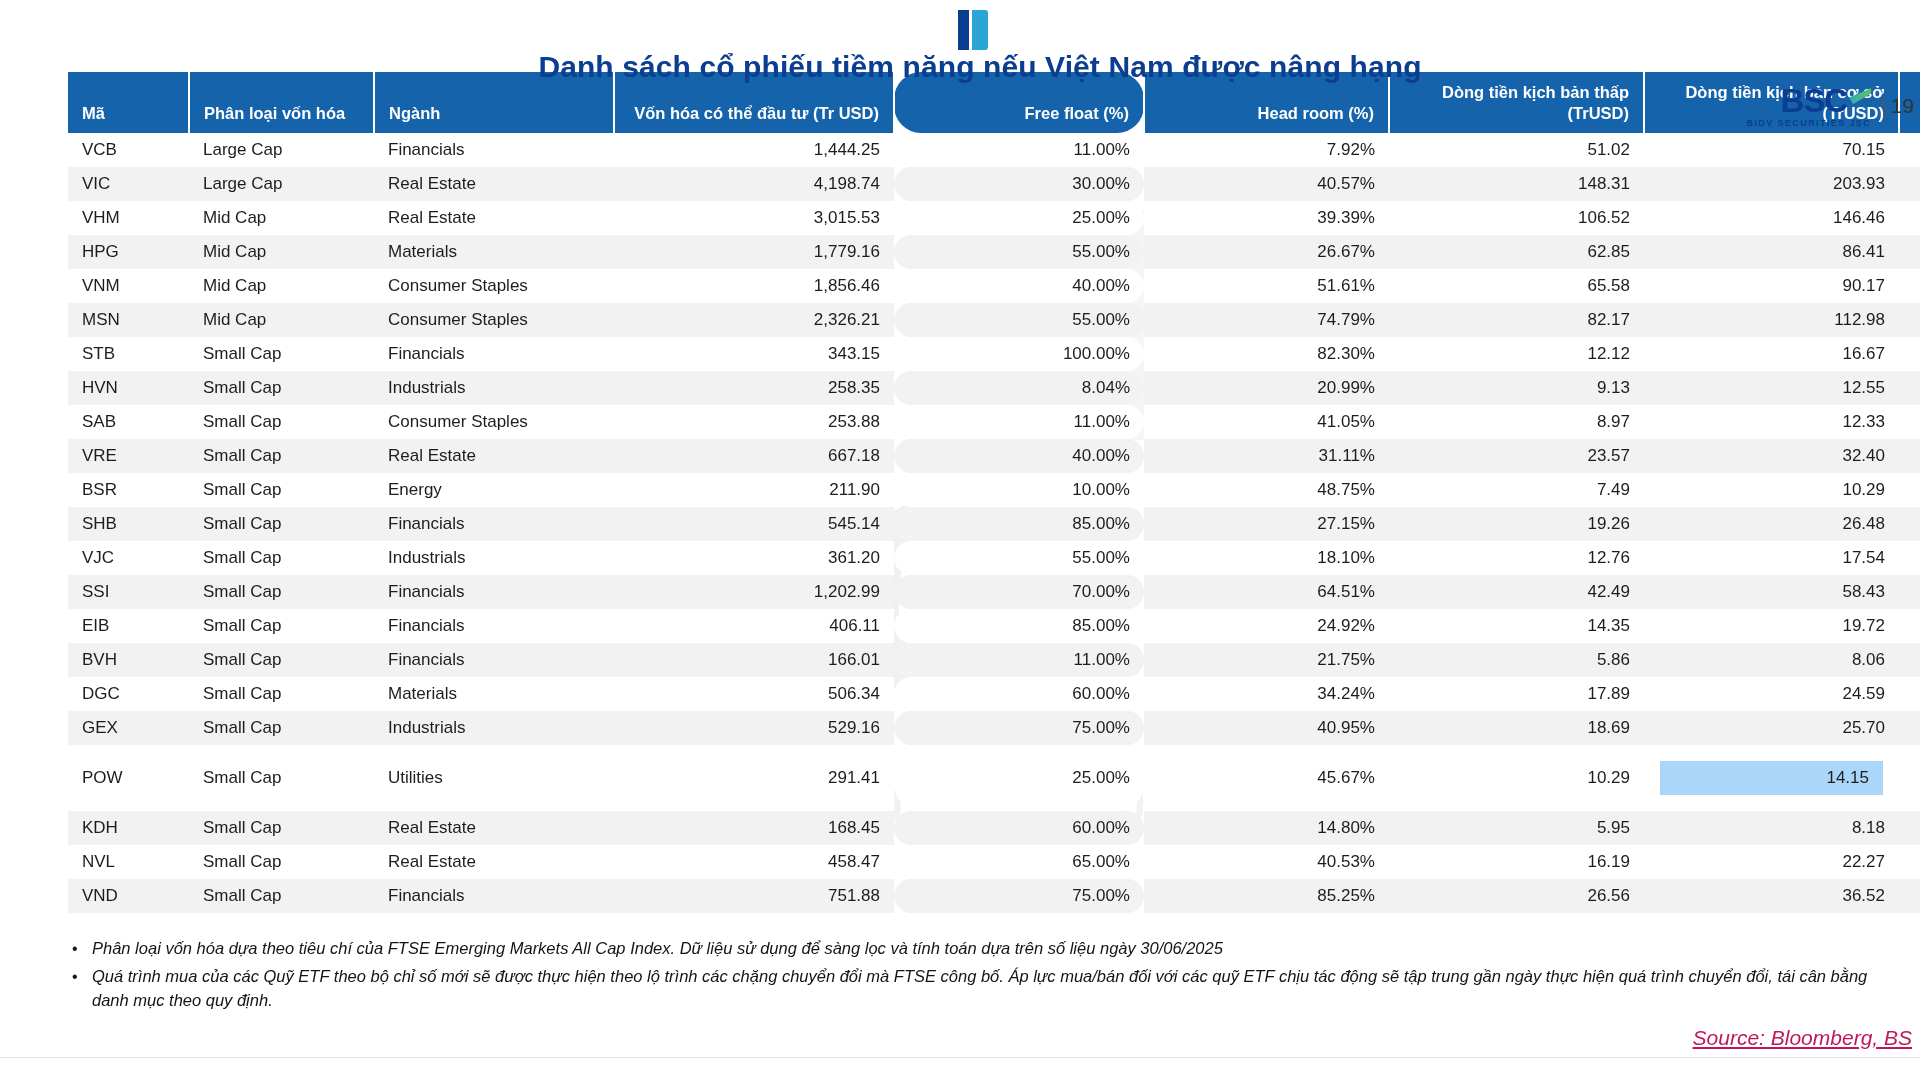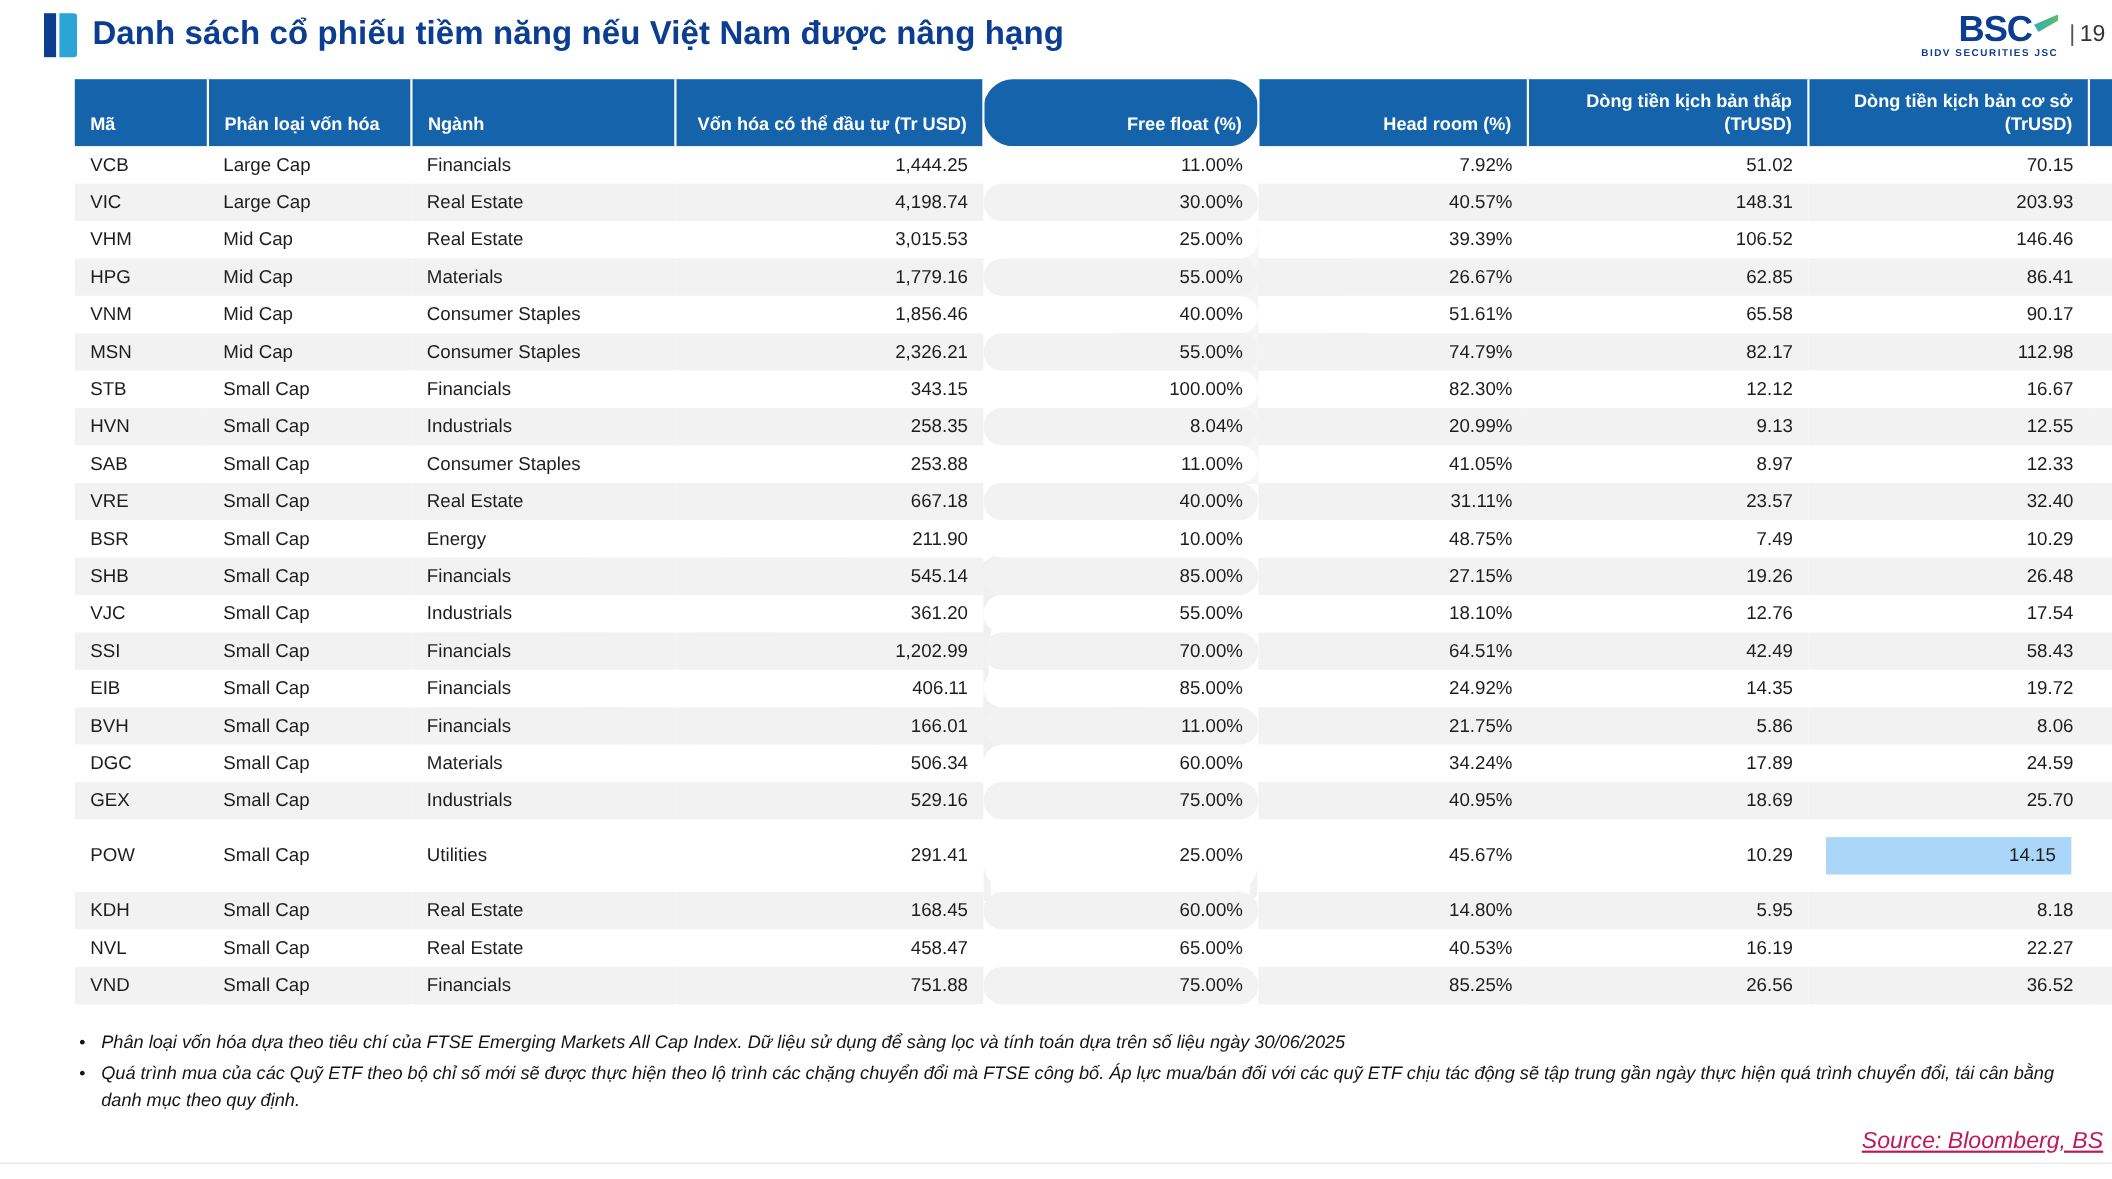--- a/index.html
+++ b/index.html
@@ -73,20 +73,21 @@
 
   
   .header {
     position: relative;
     z-index: 3;
     display: flex;
     align-items: center;
     padding: 8px 0 4px 40px;
     height: 58px;
     box-sizing: border-box;
+    flex-direction: column;
   }
   .logo-mark {
     display: flex;
     align-items: flex-start;
     margin-right: 14px;
     margin-top: 2px;
   }
   .logo-bar-dark {
     width: 11px;
     height: 40px;

